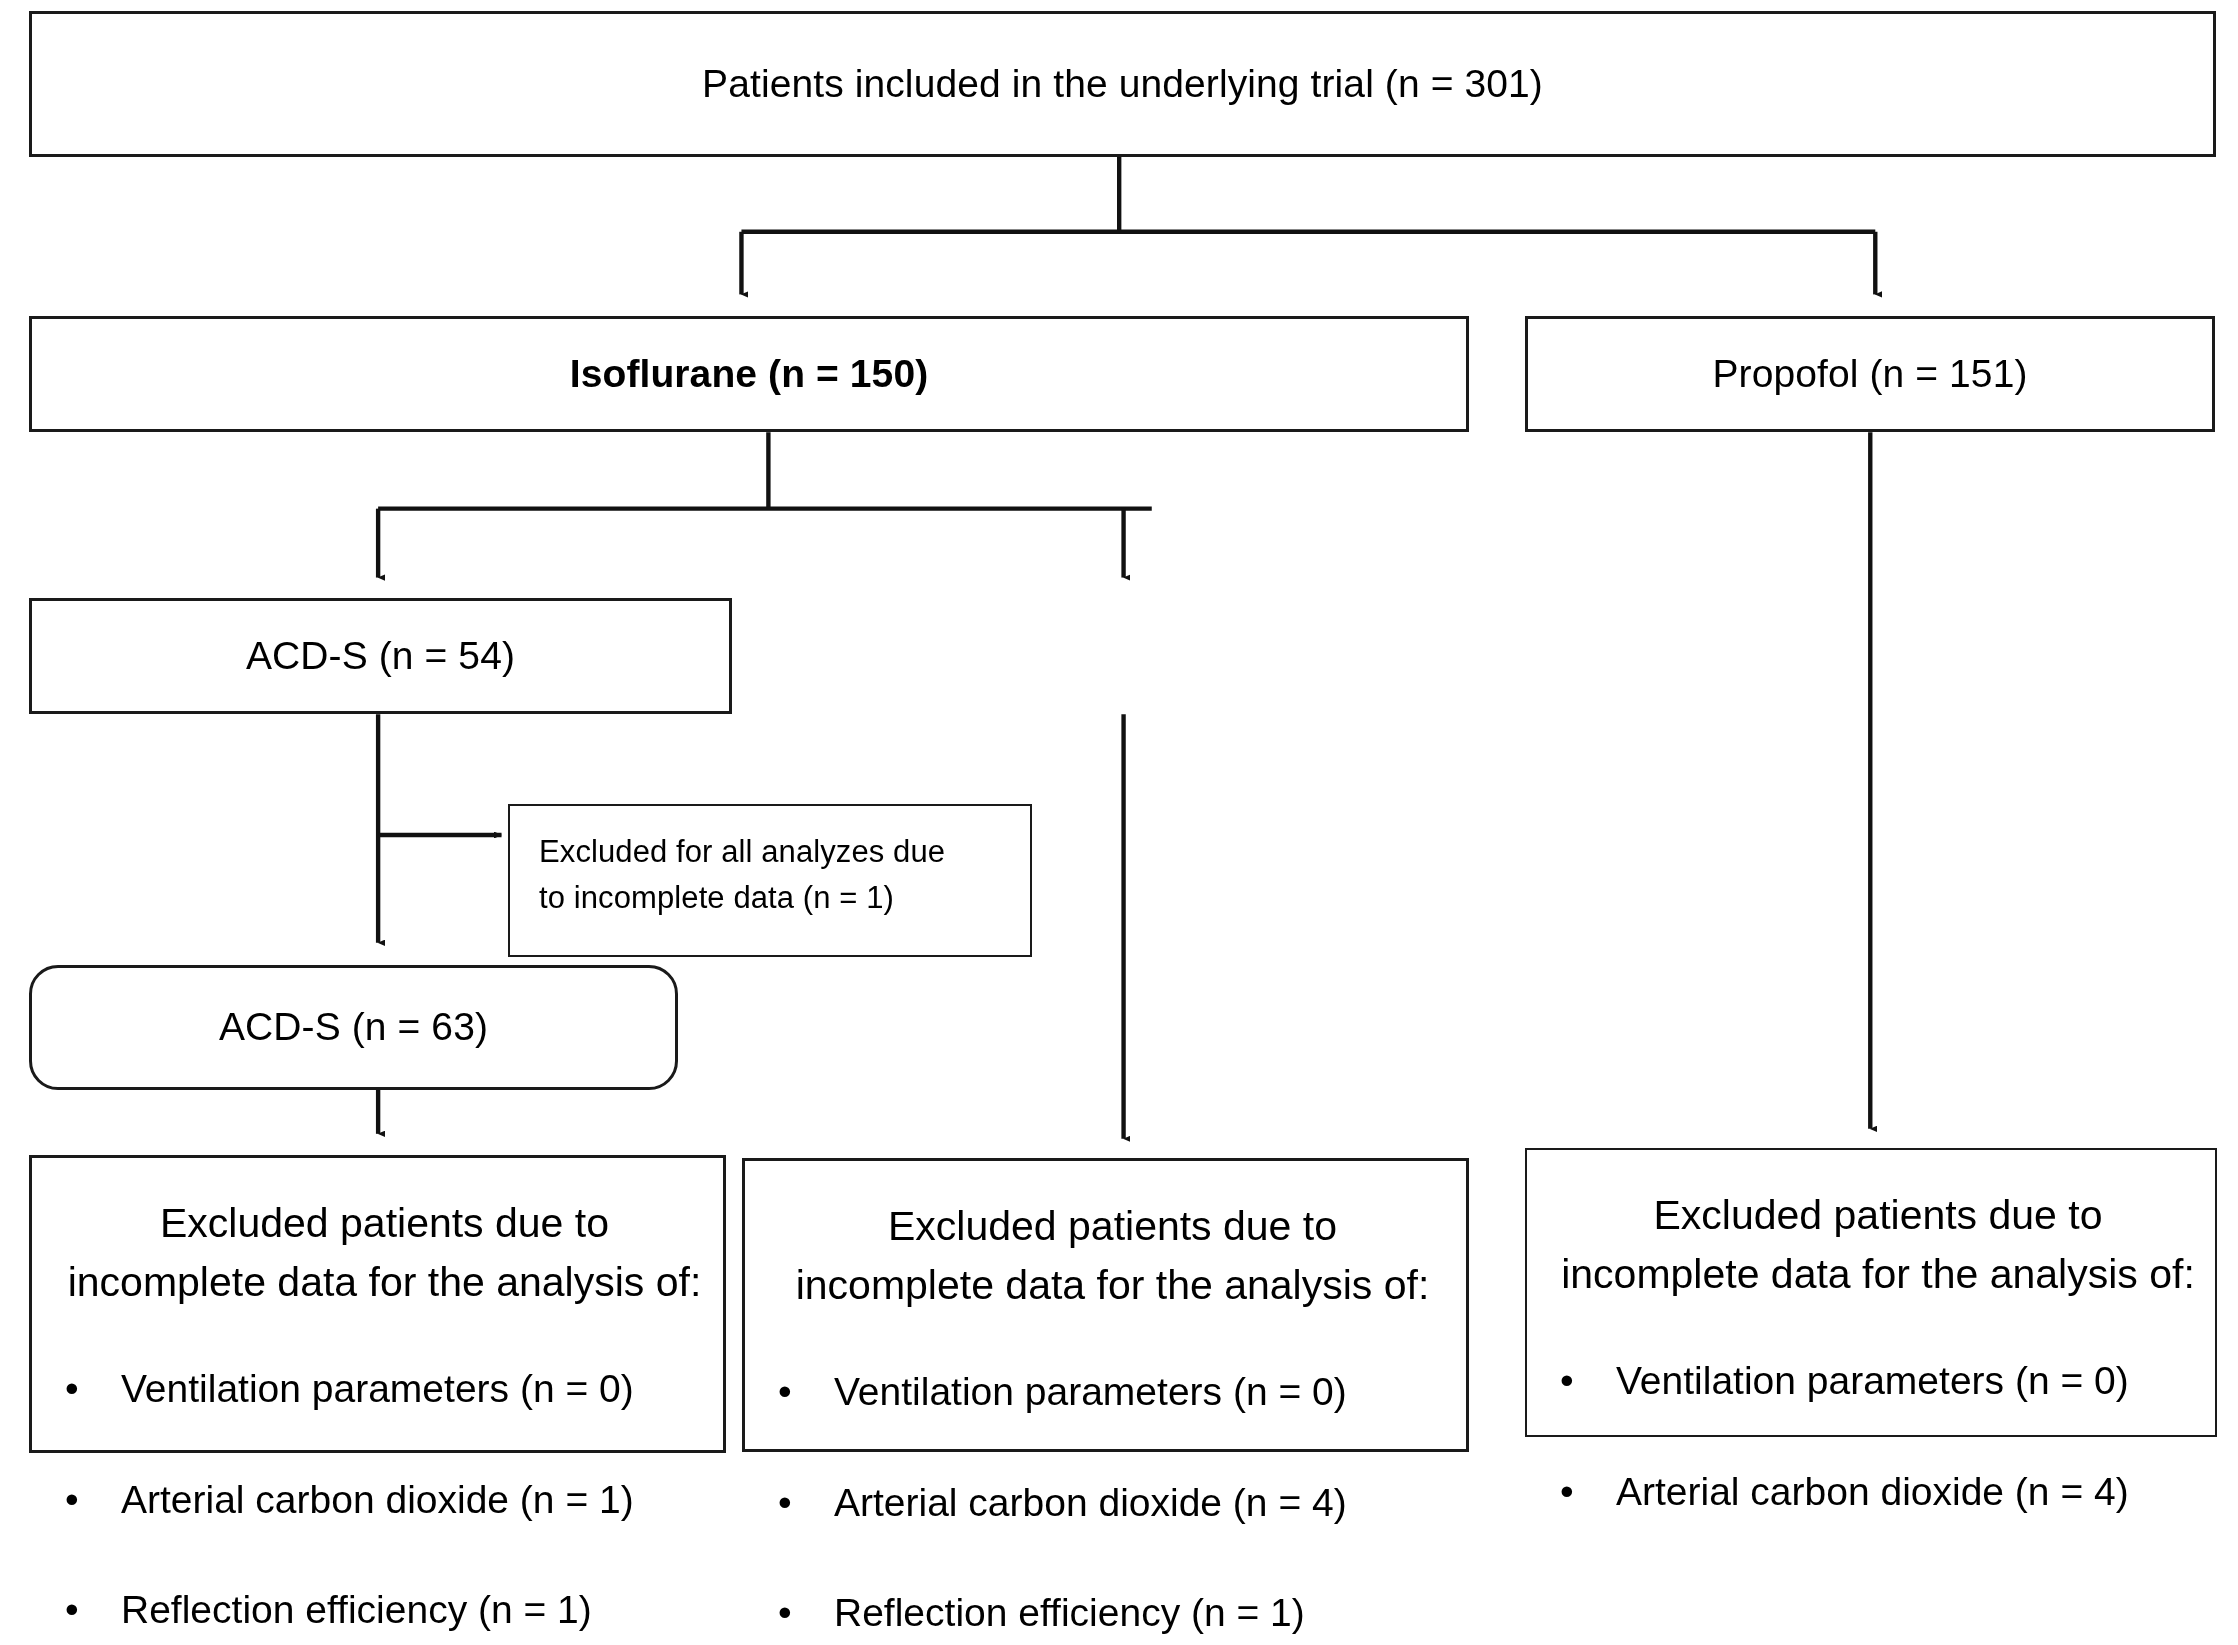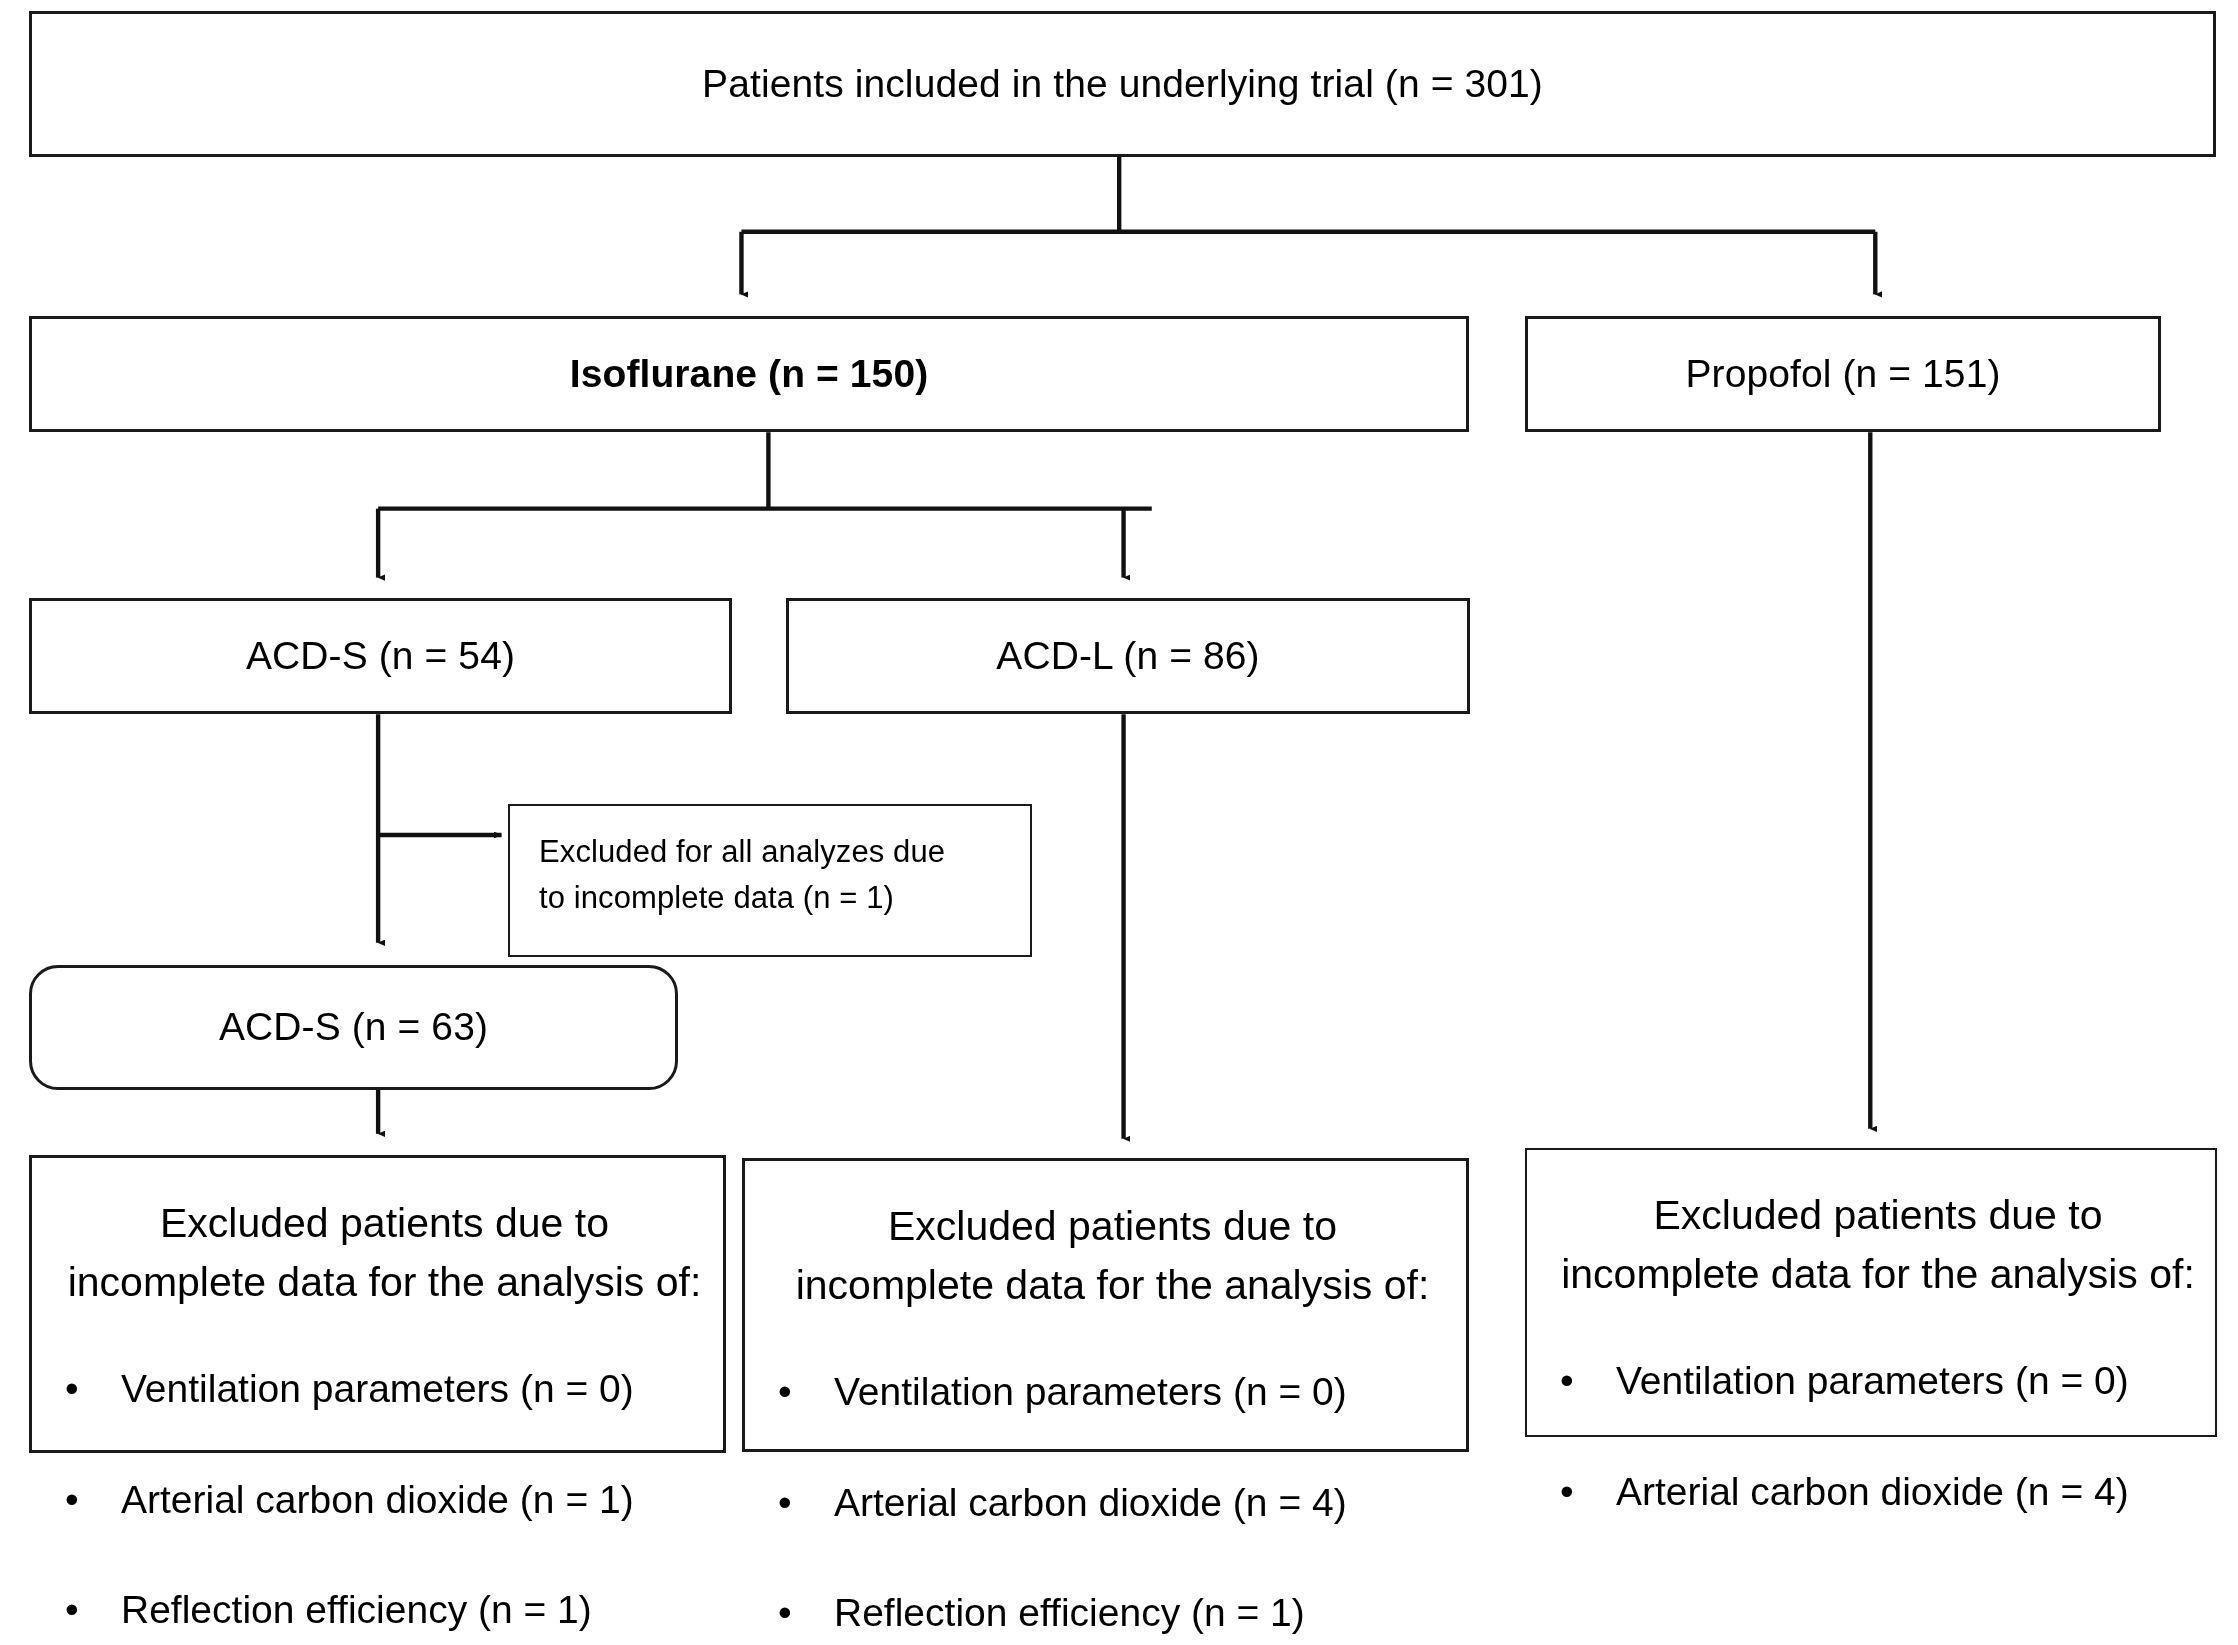--- a/index.html
+++ b/index.html
@@ -57,31 +57,28 @@
   </svg>
 
   <div class="node ctr" style="left:29px; top:11.3px; width:2187px; height:146px;">
     <span class="label">Patients included in the underlying trial (n = 301)</span>
   </div>
 
   <div class="node ctr" style="left:29px; top:316px; width:1440px; height:116px;font-weight:bold;">
     <span class="label">Isoflurane (n = 150)</span>
   </div>
 
-  <div class="node ctr" style="left:1525px; top:316px; width:636px; height:116px;">
+  <div class="node ctr" style="left:1525px; top:316px; width:690px; height:116px;">
     <span class="label">Propofol (n = 151)</span>
   </div>
 
   <div class="node ctr" style="left:29px; top:598px; width:703px; height:116px;">
     <span class="label">ACD-S (n = 54)</span>
   </div>
 
-  <div class="node ctr" style="left:786px; top:598px; width:684px; height:116px;">
-    <span class="label">ACD-L (n = 86)</span>
-  </div>
 
   <div class="node small-note" style="left:508px; top:804px; width:524px; height:153px; border-width:2.5px;">
     <div class="label">Excluded for all analyzes due</div>
     <div class="label">to incomplete data (n = 1)</div>
   </div>
 
   <div class="node ctr" style="left:29px; top:965px; width:649px; height:125px;border-radius:29px;">
     <span class="label">ACD-S (n = 63)</span>
   </div>
 

